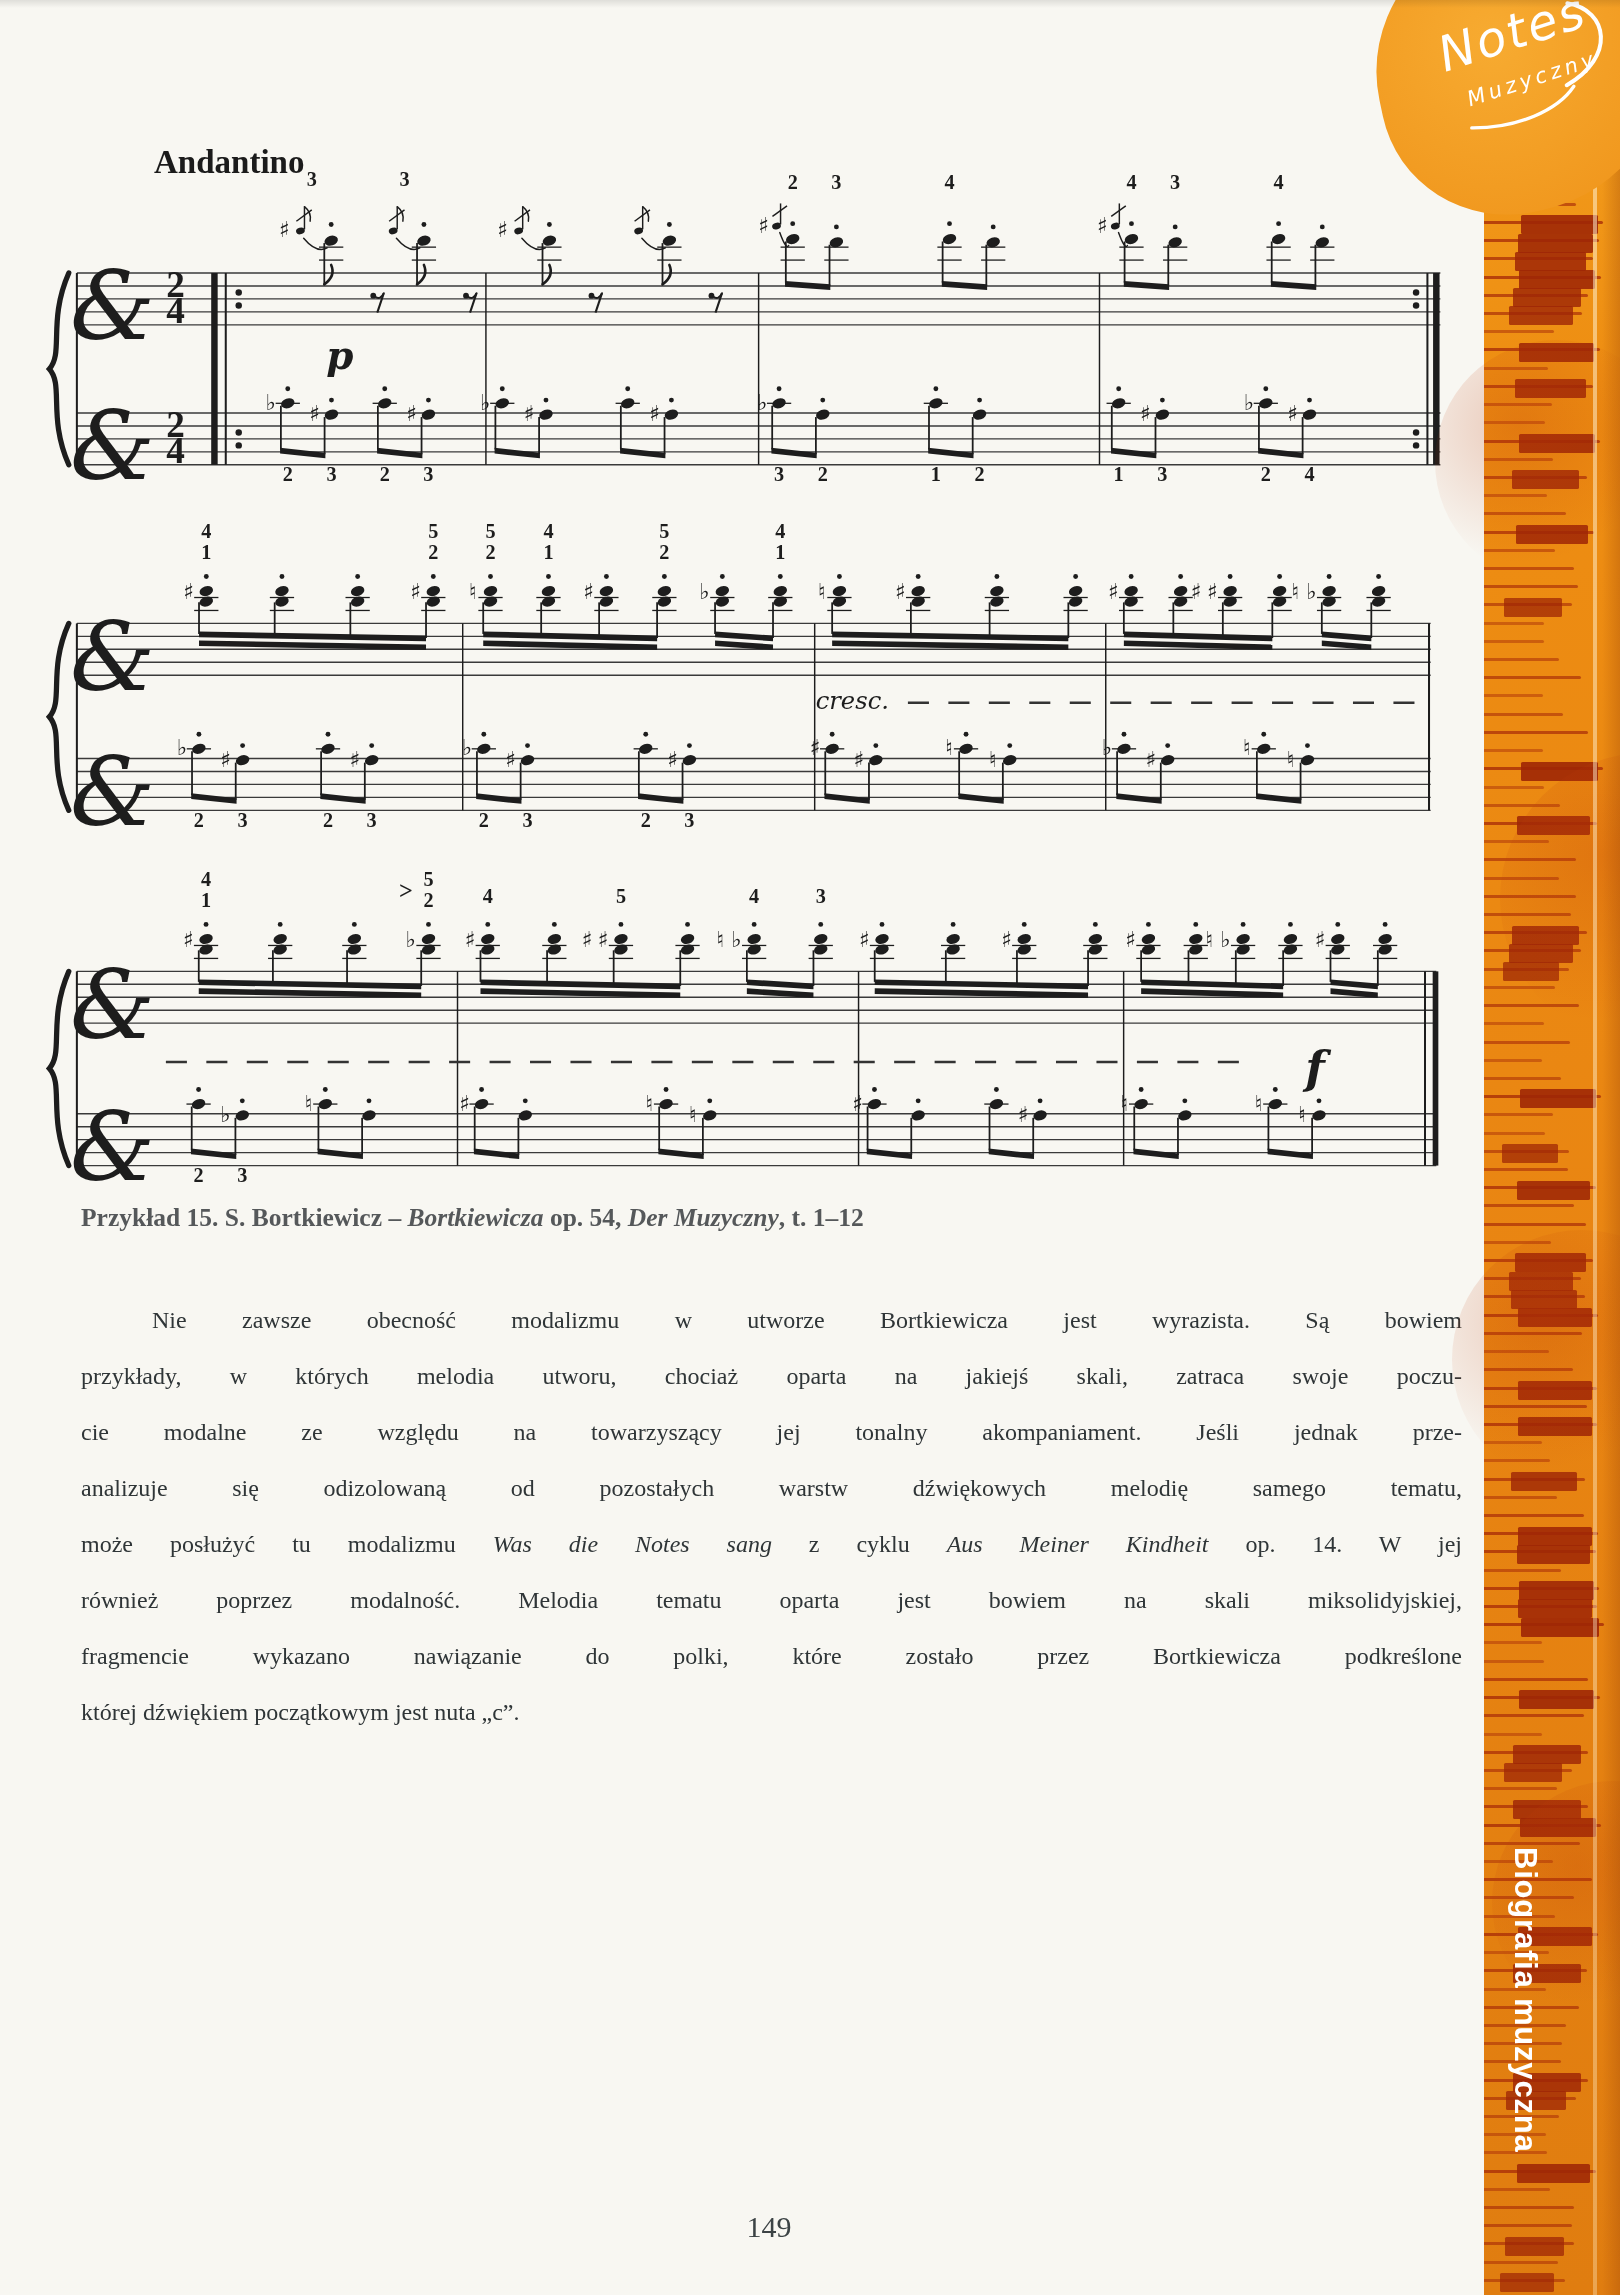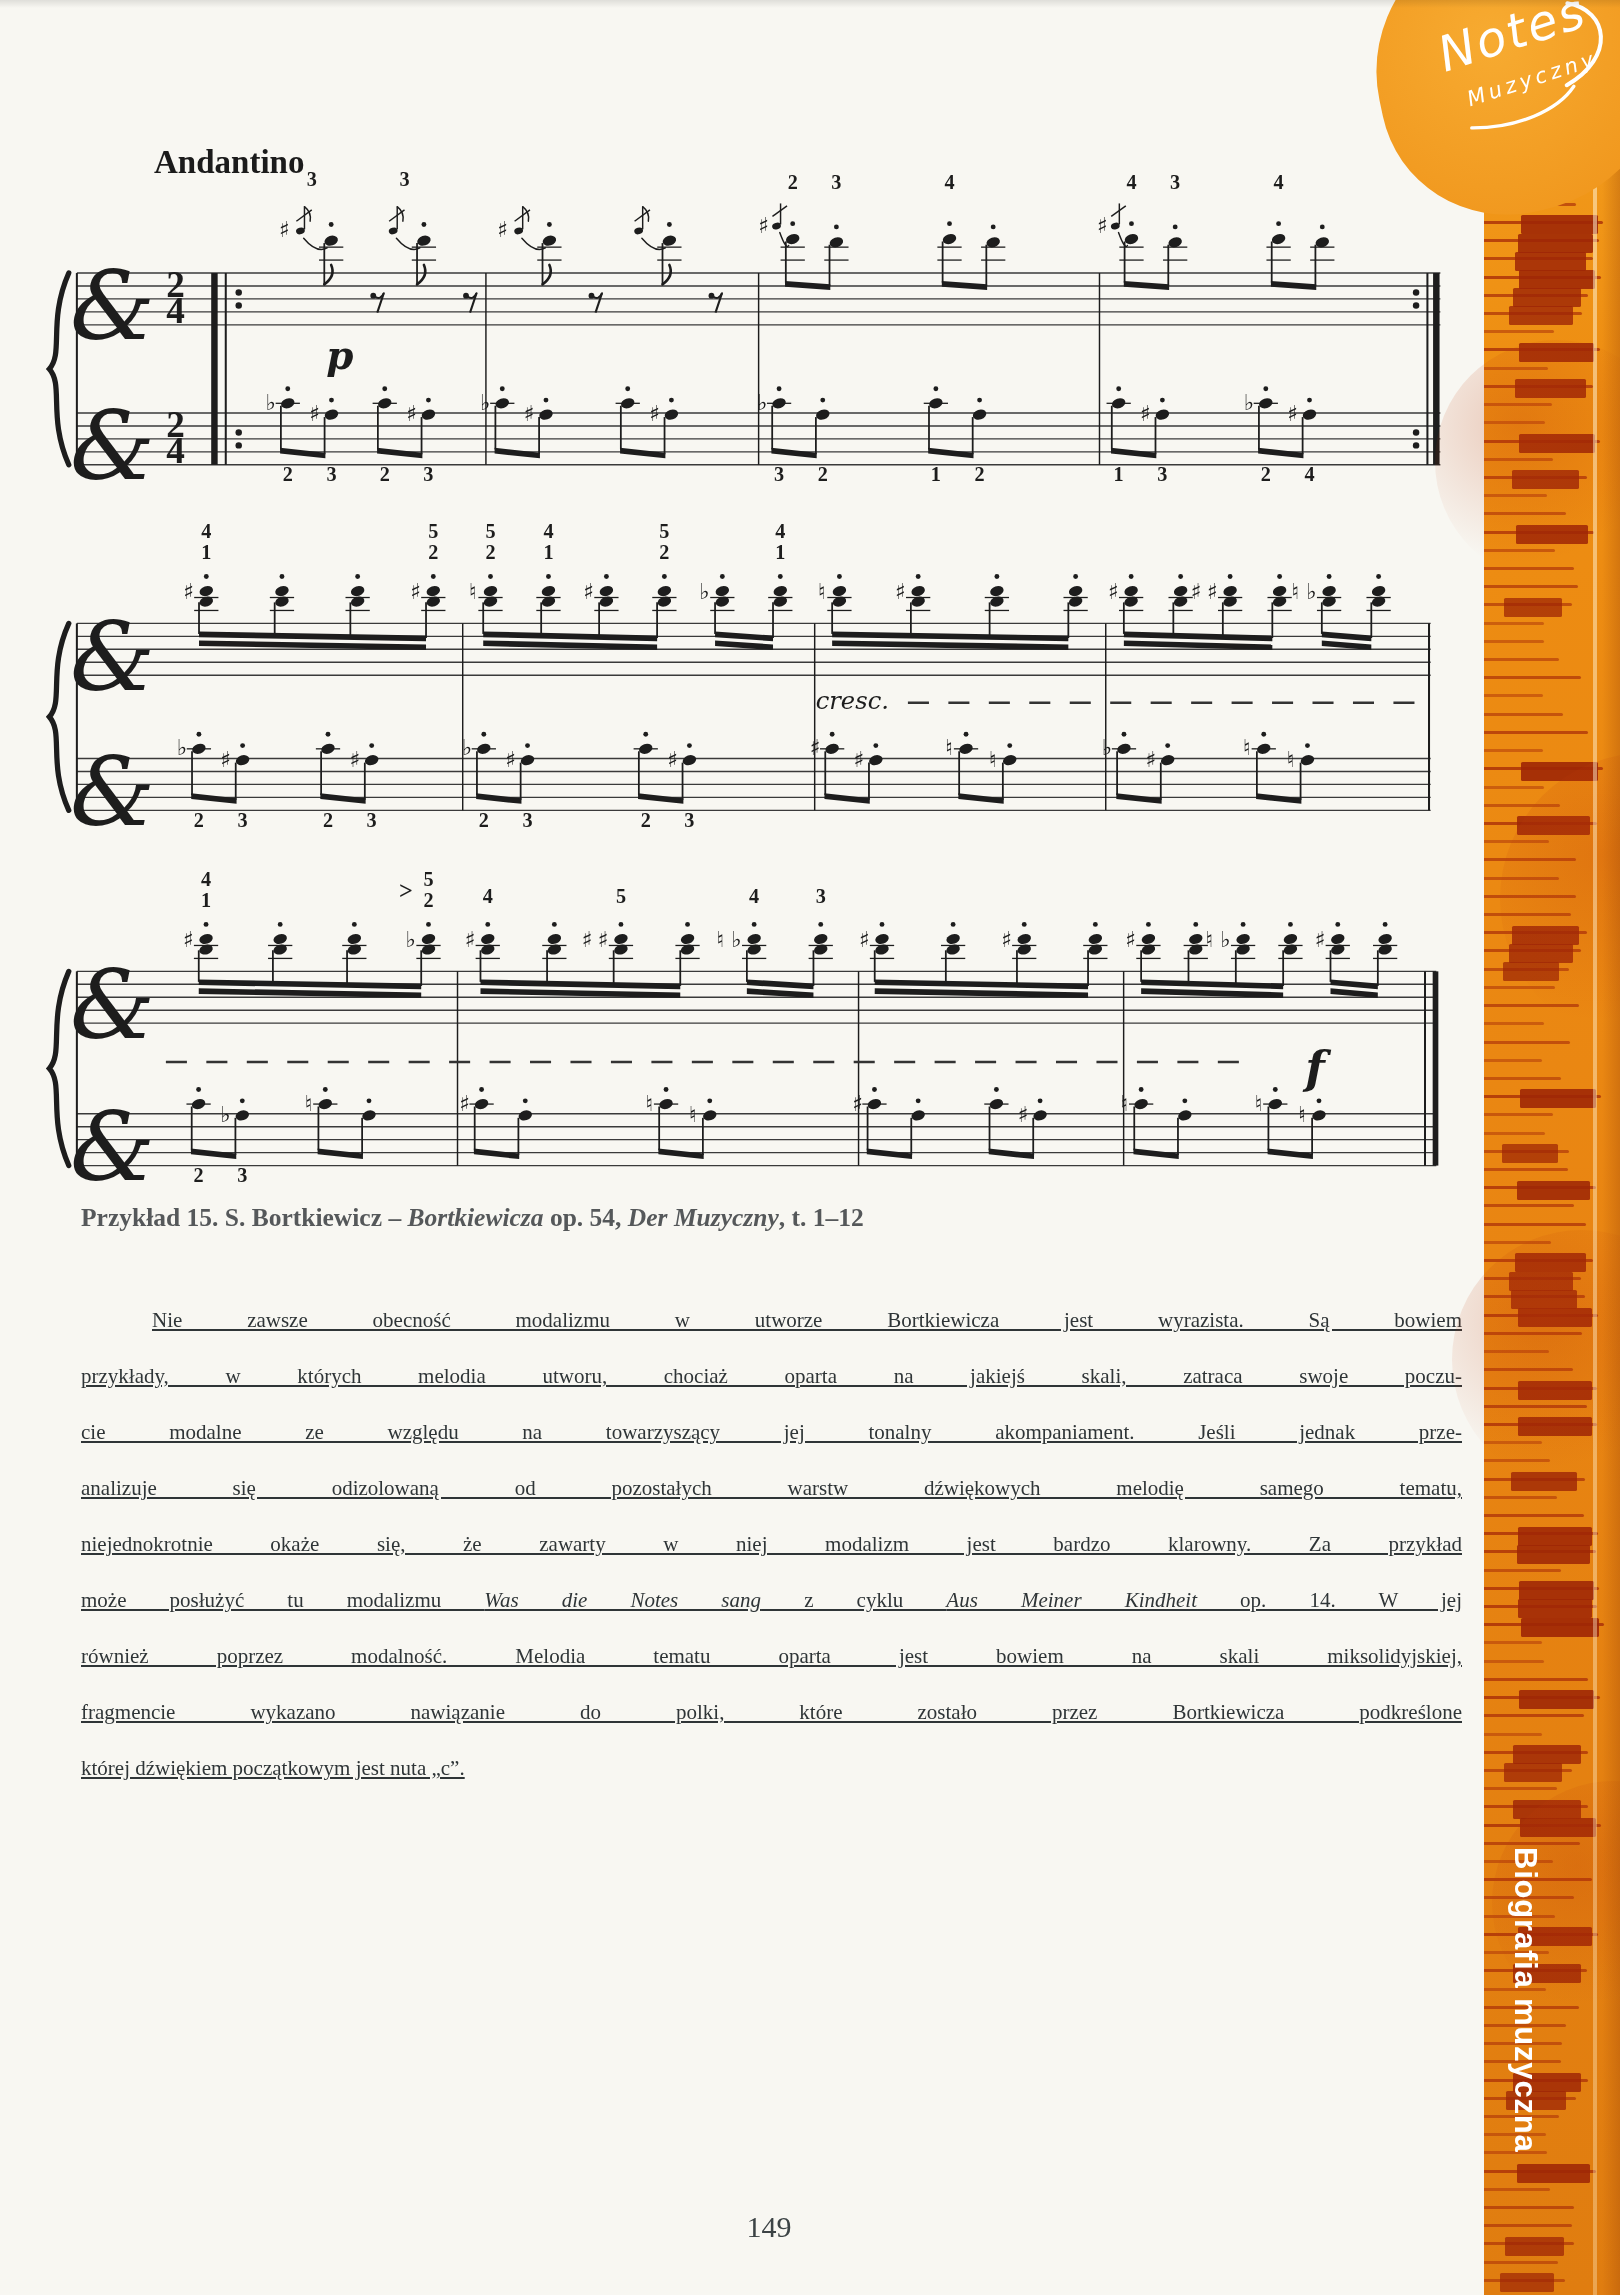--- a/index.html
+++ b/index.html
@@ -35,22 +35,22 @@
   #score-svg{position:absolute;left:0;top:0;z-index:2;}
   .tempo{position:absolute;left:154px;top:144px;font-size:33px;font-weight:700;color:#1b1b1b;z-index:3;}
 
   
   .caption{position:absolute;left:81px;top:1203px;width:1376px;font-size:25.5px;
         font-weight:700;color:#55585a;z-index:3;}
   .it{font-style:italic;}
 
   
   .para{position:absolute;left:81px;top:1292px;width:1381px;color:#2f3537;z-index:3;}
-  .pline{font-size:21px;line-height:56px;text-align:justify;text-align-last:justify;
-        white-space:normal;text-decoration:underline;}
+  .pline{font-size:24px;line-height:56px;text-align:justify;text-align-last:justify;
+        white-space:normal;}
   .pline.first{text-indent:71px;}
   .pline.last{text-align-last:left;}
 
   .pnum{position:absolute;left:688px;top:2210px;width:162px;text-align:center;
         font-size:30px;color:#3c4345;z-index:3;}
 </style>
 </head>
 <body>
 
 <div class="page">
@@ -1002,21 +1002,20 @@
       <text x="1625" y="1338" font-size="56" fill="#1d1d1d" font-family="&quot;DejaVu Serif&quot;,serif" font-style="italic" font-weight="700" text-anchor="middle">f</text>
     </svg>
 
   <div class="caption"><span>Przykład 15. S. Bortkiewicz – </span><span class="it">Bortkiewicza</span><span> op. 54, </span><span class="it">Der Muzyczny</span><span>, t. 1–12</span></div>
 
   <div class="para" id="para">
       <div class="pline first"><span>Nie zawsze obecność modalizmu w utworze Bortkiewicza jest wyrazista. Są bowiem</span></div>
       <div class="pline"><span>przykłady, w których melodia utworu, chociaż oparta na jakiejś skali, zatraca swoje poczu-</span></div>
       <div class="pline"><span>cie modalne ze względu na towarzyszący jej tonalny akompaniament. Jeśli jednak prze-</span></div>
       <div class="pline"><span>analizuje się odizolowaną od pozostałych warstw dźwiękowych melodię samego tematu,</span></div>
-      <div class="pline"><span>niejednokrotnie okaże się, że zawarty w niej modalizm jest bardzo klarowny. Za przykład</span></div>
       <div class="pline"><span>może posłużyć tu modalizmu </span><span class="it">Was die Notes sang</span><span> z cyklu </span><span class="it">Aus Meiner Kindheit</span><span> op. 14. W jej</span></div>
       <div class="pline"><span>również poprzez modalność. Melodia tematu oparta jest bowiem na skali miksolidyjskiej,</span></div>
       <div class="pline"><span>fragmencie wykazano nawiązanie do polki, które zostało przez Bortkiewicza podkreślone</span></div>
       <div class="pline last"><span>której dźwiękiem początkowym jest nuta „c”.</span></div>
     </div>
 
   <div class="pnum">149</div>
 
 </div>
 

